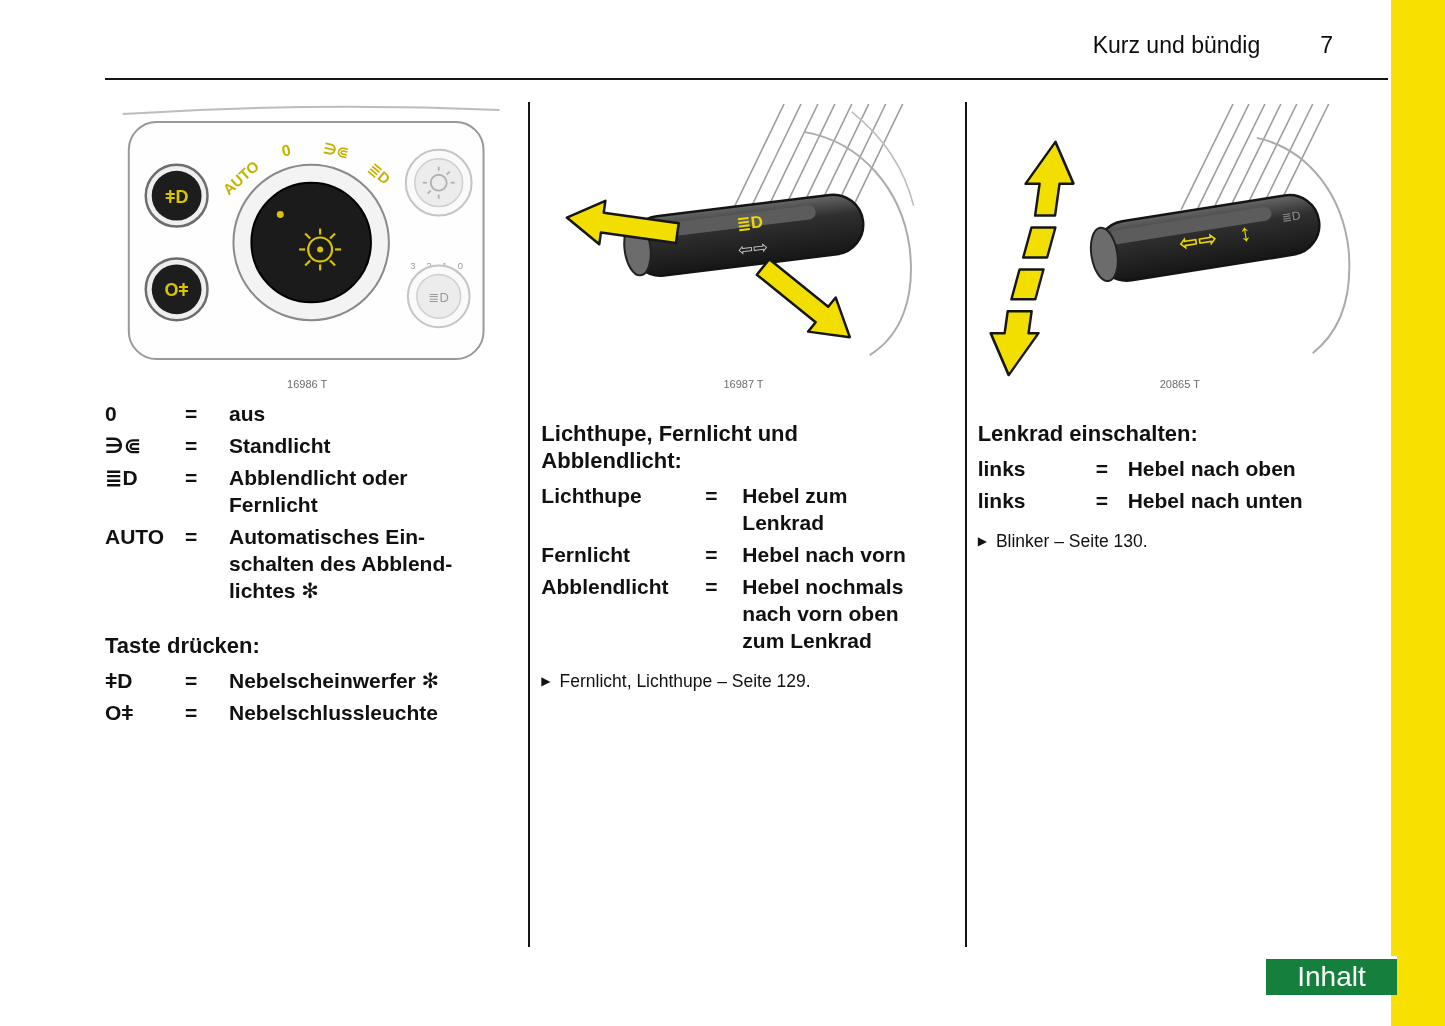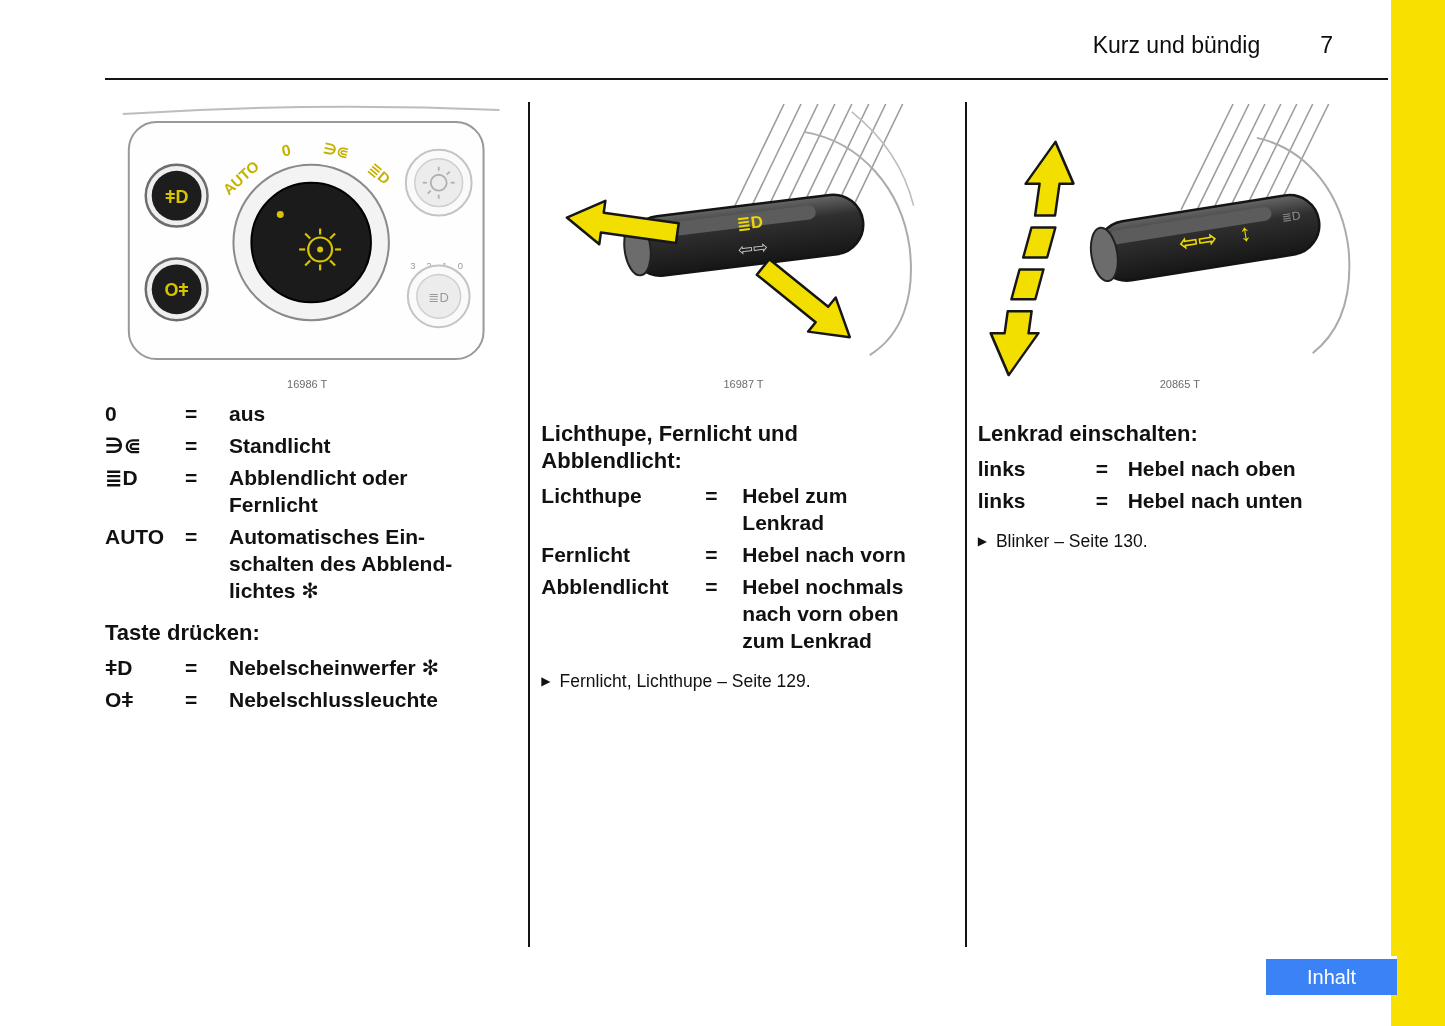--- a/index.html
+++ b/index.html
@@ -15,34 +15,34 @@
   .header { position:absolute; top:32px; right:112px; display:flex; align-items:baseline; gap:60px;
             font-weight:normal; font-size:23px; color:#0d0d0d; }
   .rule { position:absolute; top:78px; left:105px; width:1283px; height:2px; background:#141414; }
   .main { position:absolute; top:98px; left:105px; width:1285px; display:flex; }
   .col { flex:1 1 0; min-width:0; }
   .divider { width:2px; flex:none; background:#141414; height:845px; margin:4px 11px 0 11px; }
   .fig { height:302px; position:relative; }
   .fig svg { width:100%; height:284px; display:block; }
   .fig-label { text-align:center; font-size:11px; color:#6b6b6b; padding-right:8px; margin-top:-4px; }
   .heading { font-size:22px; font-weight:bold; line-height:27px; margin:20px 0 8px 0; white-space:pre-line; }
-  .heading2 { margin-top:15px; }
+  .heading2 { margin-top:28px; }
   .defrow { display:flex; font-weight:bold; font-size:21px; line-height:27px; margin-bottom:5px; }
   .defrow .term { flex:none; }
   .defrow .eq { flex:none; }
   .defrow .def { white-space:pre-line; min-width:0; }
   .col1 .term { width:80px; }  .col1 .eq { width:44px; }
   .col2 .term { width:164px; } .col2 .eq { width:37px; }
   .col3 .term { width:118px; } .col3 .eq { width:32px; }
   .note { font-size:17.5px; line-height:23px; margin-top:16px; font-weight:normal; }
   .note .marker { font-size:12px; margin-right:9px; position:relative; top:-2px; }
   .note .note-text { white-space:pre-line; }
   .inhalt {
     position:absolute; right:48px; bottom:31px; width:134px; height:39px;
-    background:#3b82f6; color:#ffffff; font-size:20px;
+    background:#15803d; color:#ffffff; font-size:28px;
     display:flex; align-items:center; justify-content:center;
     border-top:3px solid #ffffff; border-left:3px solid #ffffff;
     cursor:pointer;
   }
 </style>
 </head>
 <body>
 
 <div class="page">
 

